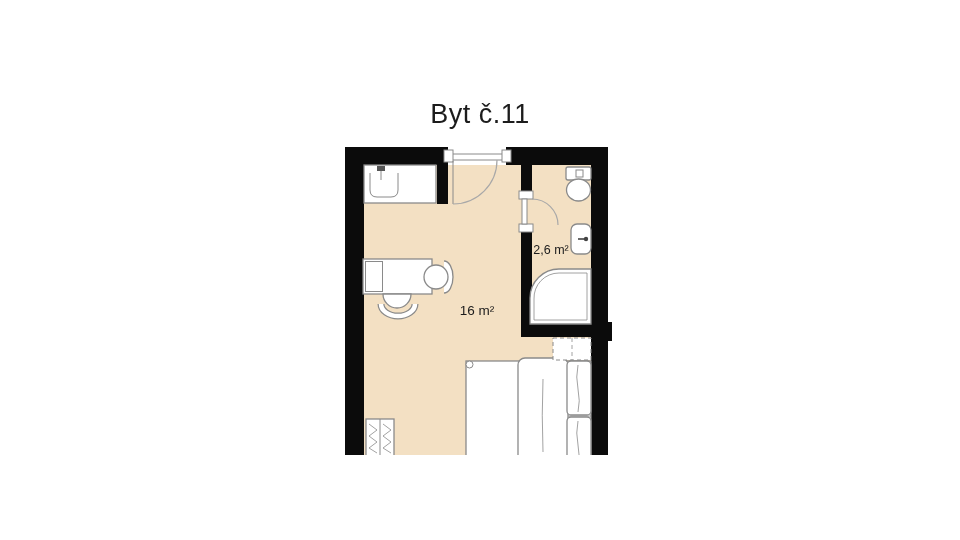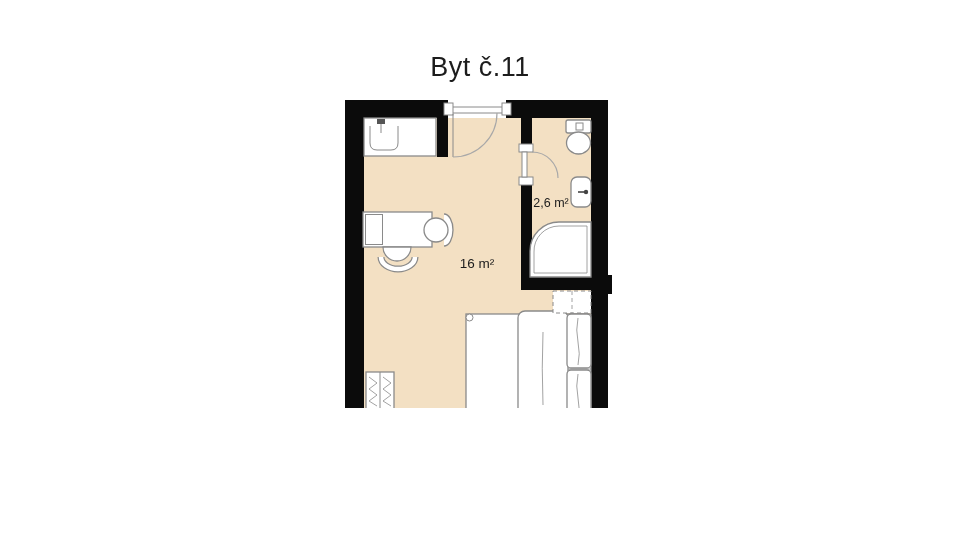--- a/index.html
+++ b/index.html
@@ -5,21 +5,21 @@
   :root{
     --floor:#f3e0c3;
     --wall:#0b0b0b;
     --outline:#8a8a8a;
     --arc:#a8a8a8;
     --txt:#1c1c1c;
     --bg:#ffffff;
   }
   html,body{margin:0;padding:0;background:var(--bg);}
   #canvas{position:relative;width:960px;height:408px;background:var(--bg);overflow:hidden;
-          font-family:"Liberation Sans",sans-serif;}
+          font-family:"Liberation Sans",sans-serif;margin-top:47px;}
   .title{position:absolute;top:52px;left:0;width:960px;text-align:center;
          font-size:27px;color:var(--txt);letter-spacing:0.5px;}
   svg{position:absolute;top:0;left:0;}
   .wall{fill:var(--wall);}
   .floor{fill:var(--floor);}
   .furn{fill:#ffffff;stroke:var(--outline);stroke-width:1.3;}
   .furn2{fill:#ffffff;stroke:var(--outline);stroke-width:1;}
   .ln{stroke:var(--outline);stroke-width:1;fill:none;}
   .lnt{stroke:var(--outline);stroke-width:0.8;fill:none;}
   .arc{stroke:var(--arc);stroke-width:1.2;fill:none;}

